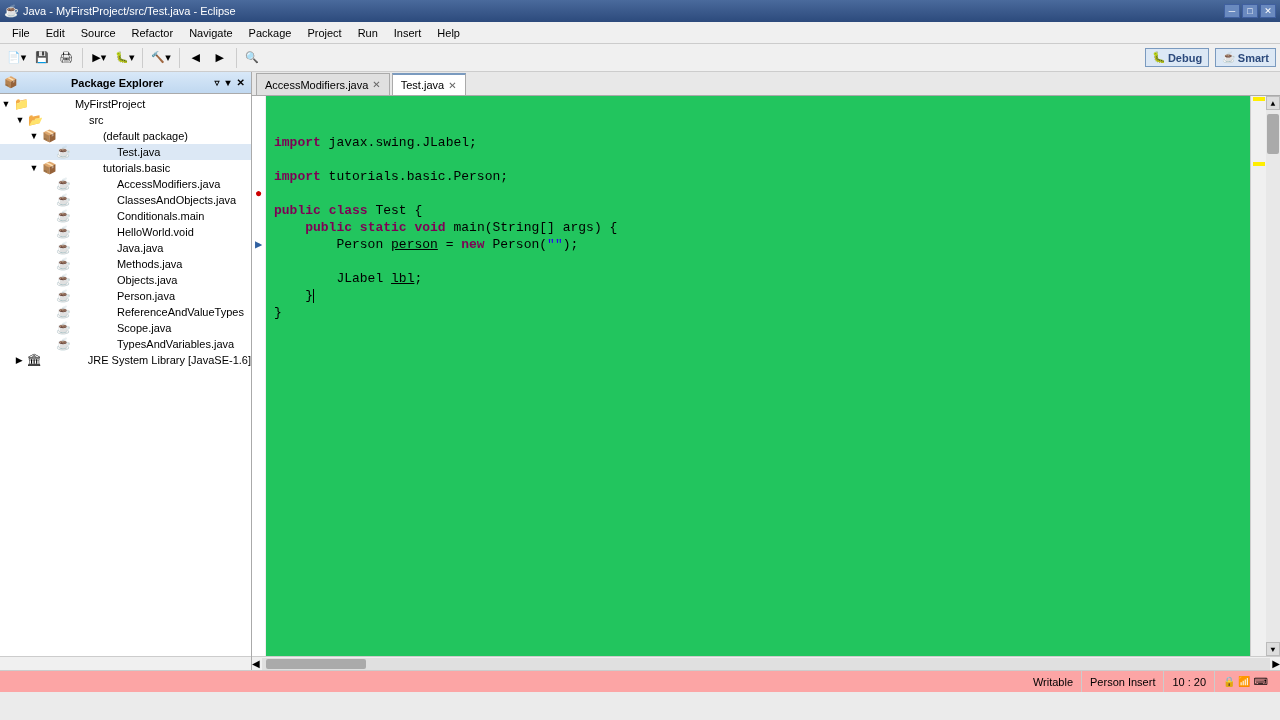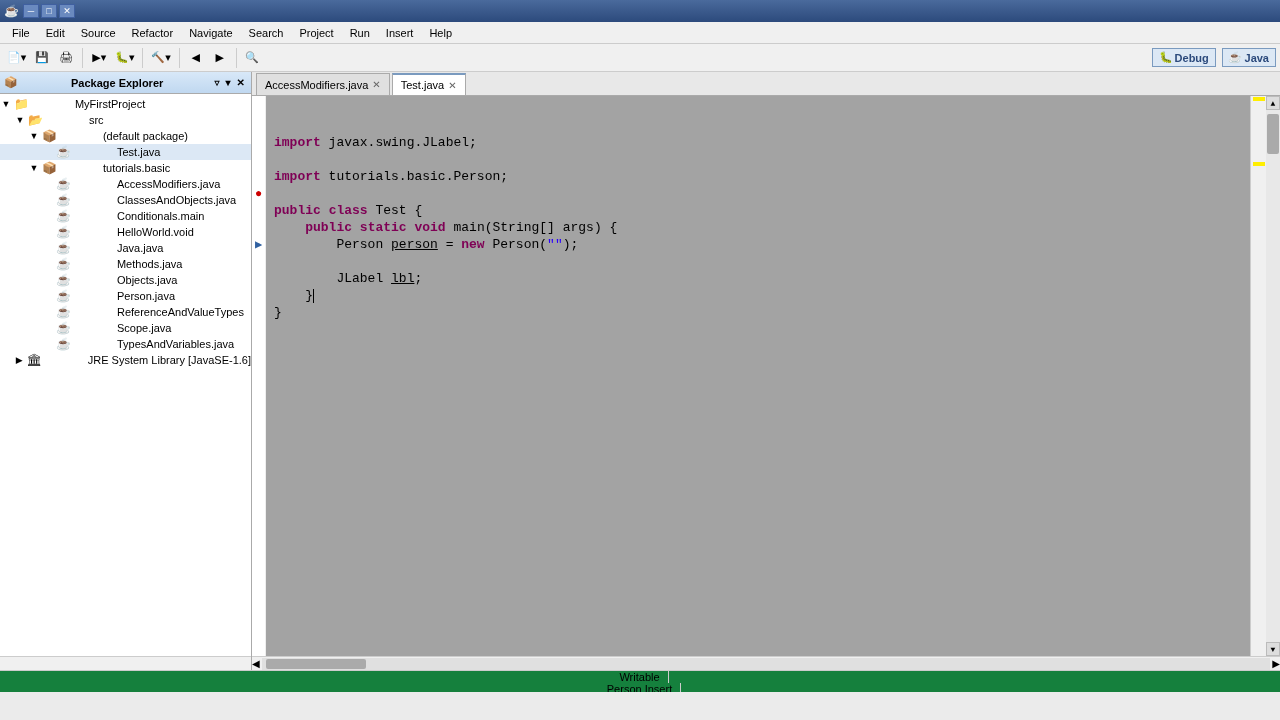--- a/index.html
+++ b/index.html
@@ -181,21 +181,21 @@
       align-items: center;
       justify-content: center;
       font-size: 10px;
       color: #888;
     }
     .breakpoint { color: #cc0000; font-size: 12px; }
     #code-content {
       flex: 1;
       overflow: auto;
       padding: 4px 8px;
-      background: #a3a3a3;
+      background: #22c55e;
       white-space: pre;
       line-height: 17px;
     }
     .code-line { height: 17px; display: flex; align-items: center; }
     .kw { color: #7f0055; font-weight: bold; }
     .string { color: #2a00ff; }
     .underline { text-decoration: underline; }
 
     
     #bottom-scroll {
@@ -218,27 +218,26 @@
       top: 1px;
       width: 100px;
       height: 10px;
       background: #aaa;
       border-radius: 2px;
     }
 
     
     #status-bar {
       height: 22px;
-      background: #15803d;
+      background: #fca5a5;
       border-top: 1px solid #ccc;
       display: flex;
       align-items: center;
       font-size: 11px;
       padding: 0 4px;
-      flex-direction: column;
     }
     .status-segment {
       padding: 0 8px;
       border-right: 1px solid #ccc;
       height: 100%;
       display: flex;
       align-items: center;
     }
     .status-left { flex: 1; }
 
@@ -289,34 +288,35 @@
       height: 14px;
       background: #F0F0F0;
       border-top: 1px solid #ccc;
     }
   </style>
 </head>
 <body>
 
 <div id="title-bar">
   <span class="title-icon">☕</span>
+  <span class="title-text">Java - MyFirstProject/src/Test.java - Eclipse</span>
   <div class="window-controls">
     <div class="win-btn">─</div>
     <div class="win-btn">□</div>
     <div class="win-btn">✕</div>
   </div>
 </div>
 
 <div id="menu-bar">
 <div class="menu-item">File</div>
     <div class="menu-item">Edit</div>
     <div class="menu-item">Source</div>
     <div class="menu-item">Refactor</div>
     <div class="menu-item">Navigate</div>
-    <div class="menu-item">Search</div>
+    <div class="menu-item">Package</div>
     <div class="menu-item">Project</div>
     <div class="menu-item">Run</div>
     <div class="menu-item">Insert</div>
     <div class="menu-item">Help</div>
   </div>
 
 <div id="toolbar">
   <div class="tb-btn">📄▾</div>
   <div class="tb-btn">💾</div>
   <div class="tb-btn">🖨</div>
@@ -330,21 +330,21 @@
   <div class="tb-btn">▶</div>
   <div class="tb-sep"></div>
   <div class="tb-btn">🔍</div>
   <div style="flex:1"></div>
   <div class="tb-debug-btn">
     <span>🐛</span>
       <span>Debug</span>
   </div>
   <div class="tb-debug-btn" style="margin-left:4px;">
     <span>☕</span>
-      <span>Java</span>
+      <span>Smart</span>
   </div>
 </div>
 
 <div id="main-layout">
 
   <div id="package-explorer">
     <div id="pe-header">
       <span class="pe-icon">📦</span>
       <span class="pe-title">Package Explorer</span>
       <div class="pe-controls">

